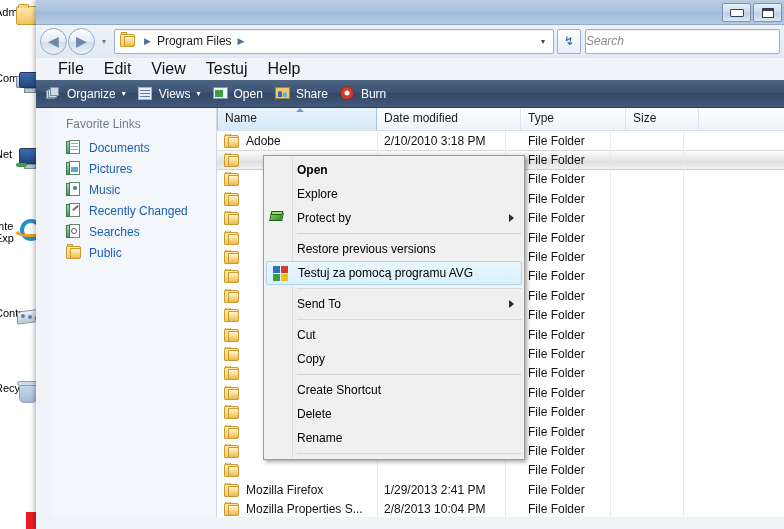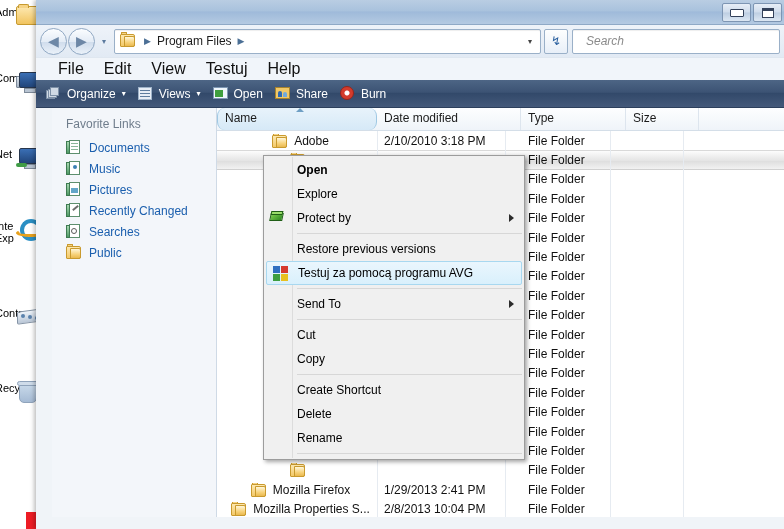--- a/index.html
+++ b/index.html
@@ -157,21 +157,21 @@
     color: #2a5f9e; font-size: 12px;
   }
   .searchbox {
     width: 193px;
     height: 23px;
     background: #fff;
     border: 1px solid #9ab0c8;
     border-radius: 2px;
     margin-left: 4px;
     display: flex; align-items: center;
-    padding-left: 13px;
+    padding-left: 0;
     box-shadow: inset 0 1px 1px rgba(0,0,0,0.07);
   }
   .searchbox .ph {
     color: #8a8a8a; font-style: italic; font-size: 12px;
   }
 
   
   .menubar {
     height: 22px;
     background: #f1f5fa;
@@ -265,41 +265,41 @@
     border-right: 1px solid #9fc8e3;
   }
   .sortarrow {
     position: absolute;
     left: 78px; top: 0px;
     width: 0; height: 0;
     border-left: 4px solid transparent;
     border-right: 4px solid transparent;
     border-bottom: 4px solid #6f9fc4;
   }
-  .c-name { width: 160px; border-radius: 8px; }
+  .c-name { width: 160px; }
   .c-date { width: 144px; }
   .c-type { width: 105px; }
   .c-size { width: 73px; }
   .c-rest { flex: 1; border-right: none !important; }
 
   .rows { position: relative; }
   .frow {
     display: flex;
     height: 19.4px;
     align-items: center;
     font-size: 12px; color: #111;
     box-sizing: border-box;
   }
   .frow.sel {
     background: linear-gradient(to bottom,#fcfcfc,#e4e4e4 55%,#dedede 56%,#f2f2f2);
     border-top: 1px solid #d9d9d9;
     border-bottom: 1px solid #d0d0d0;
   }
   .frow .cell { box-sizing: border-box; overflow: hidden; white-space: nowrap; }
-  .frow .cell.c-name { display: flex; align-items: center; padding-left: 7px; justify-content: center; }
+  .frow .cell.c-name { display: flex; align-items: center; padding-left: 7px; }
   .frow .cell.c-date,
   .frow .cell.c-type { padding-left: 7px; }
   .rowicon {
     width: 16px; height: 14px;
     margin-right: 6px; flex: none;
     position: relative;
   }
   .gridline {
     position: absolute; top: 0; bottom: 0;
     width: 1px; background: #e6ebf1;
@@ -665,35 +665,35 @@
             </span>
         </span>
         <span>Documents</span>
       </div>
 
       <div class="fav-item">
         <span class="ficon">
           <span class="docicon">
               <span class="page"></span>
               <span class="spine"></span>
-              <span class="note"></span>
+              <span class="pic"></span>
             </span>
         </span>
-        <span>Music</span>
+        <span>Pictures</span>
       </div>
 
       <div class="fav-item">
         <span class="ficon">
           <span class="docicon">
               <span class="page"></span>
               <span class="spine"></span>
-              <span class="pic"></span>
+              <span class="note"></span>
             </span>
         </span>
-        <span>Pictures</span>
+        <span>Music</span>
       </div>
 
       <div class="fav-item">
         <span class="ficon">
           <span class="docicon">
               <span class="page"></span>
               <span class="spine"></span>
               <span class="pen"></span>
             </span>
         </span>

